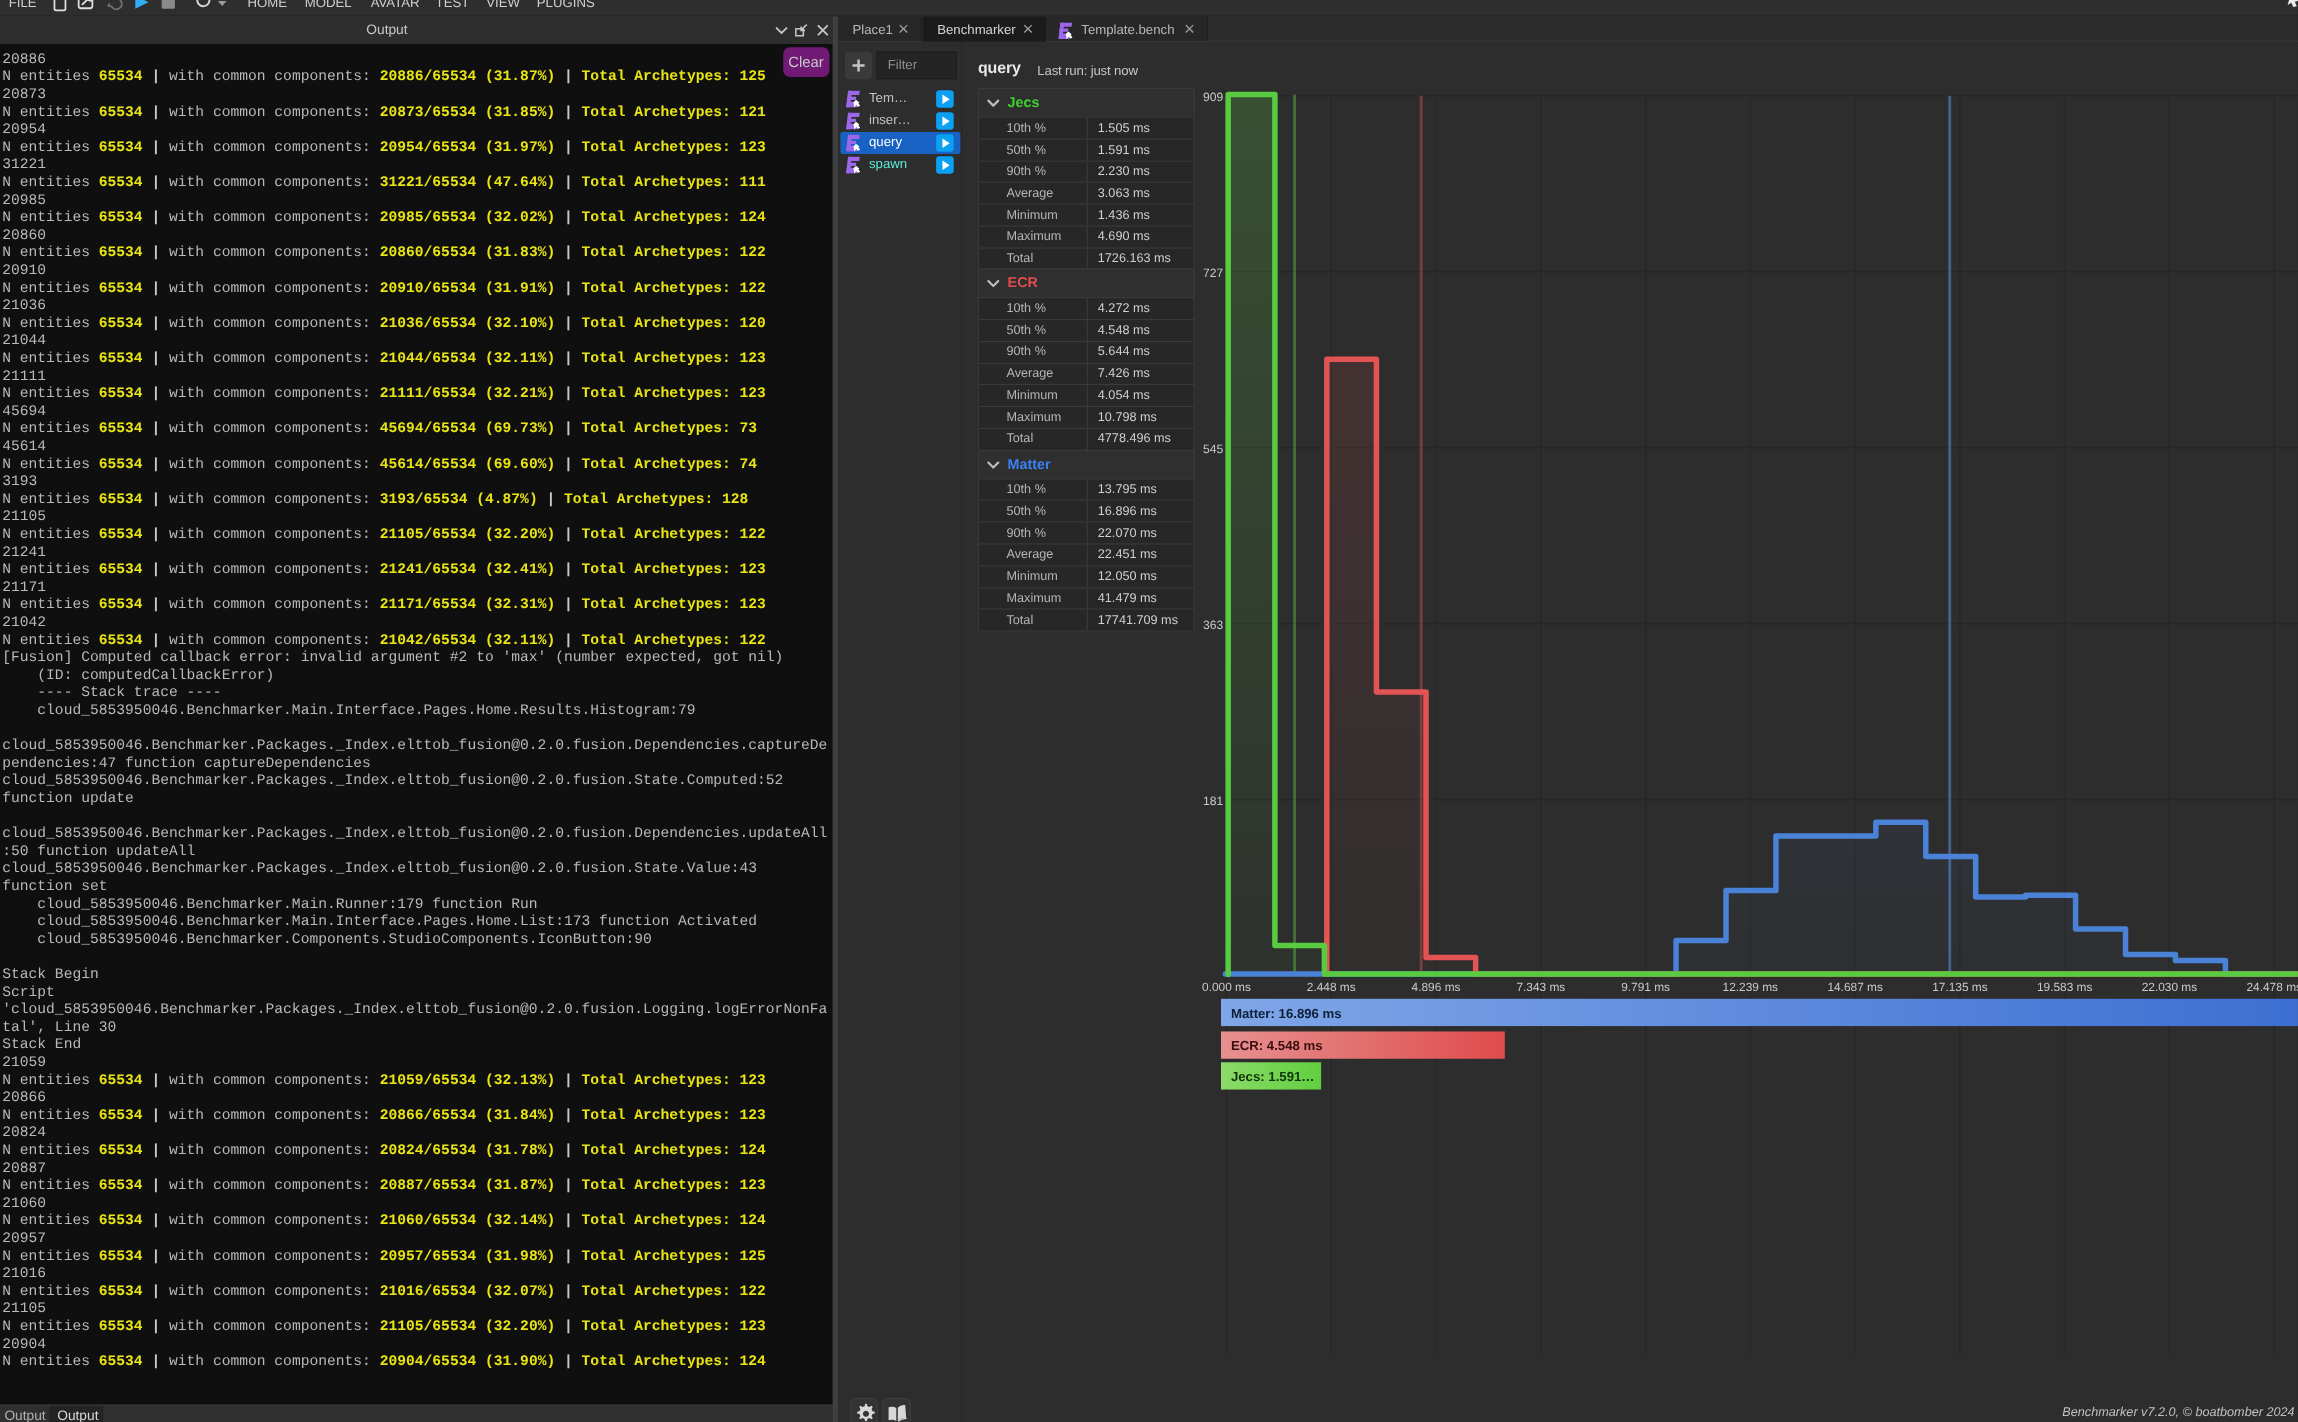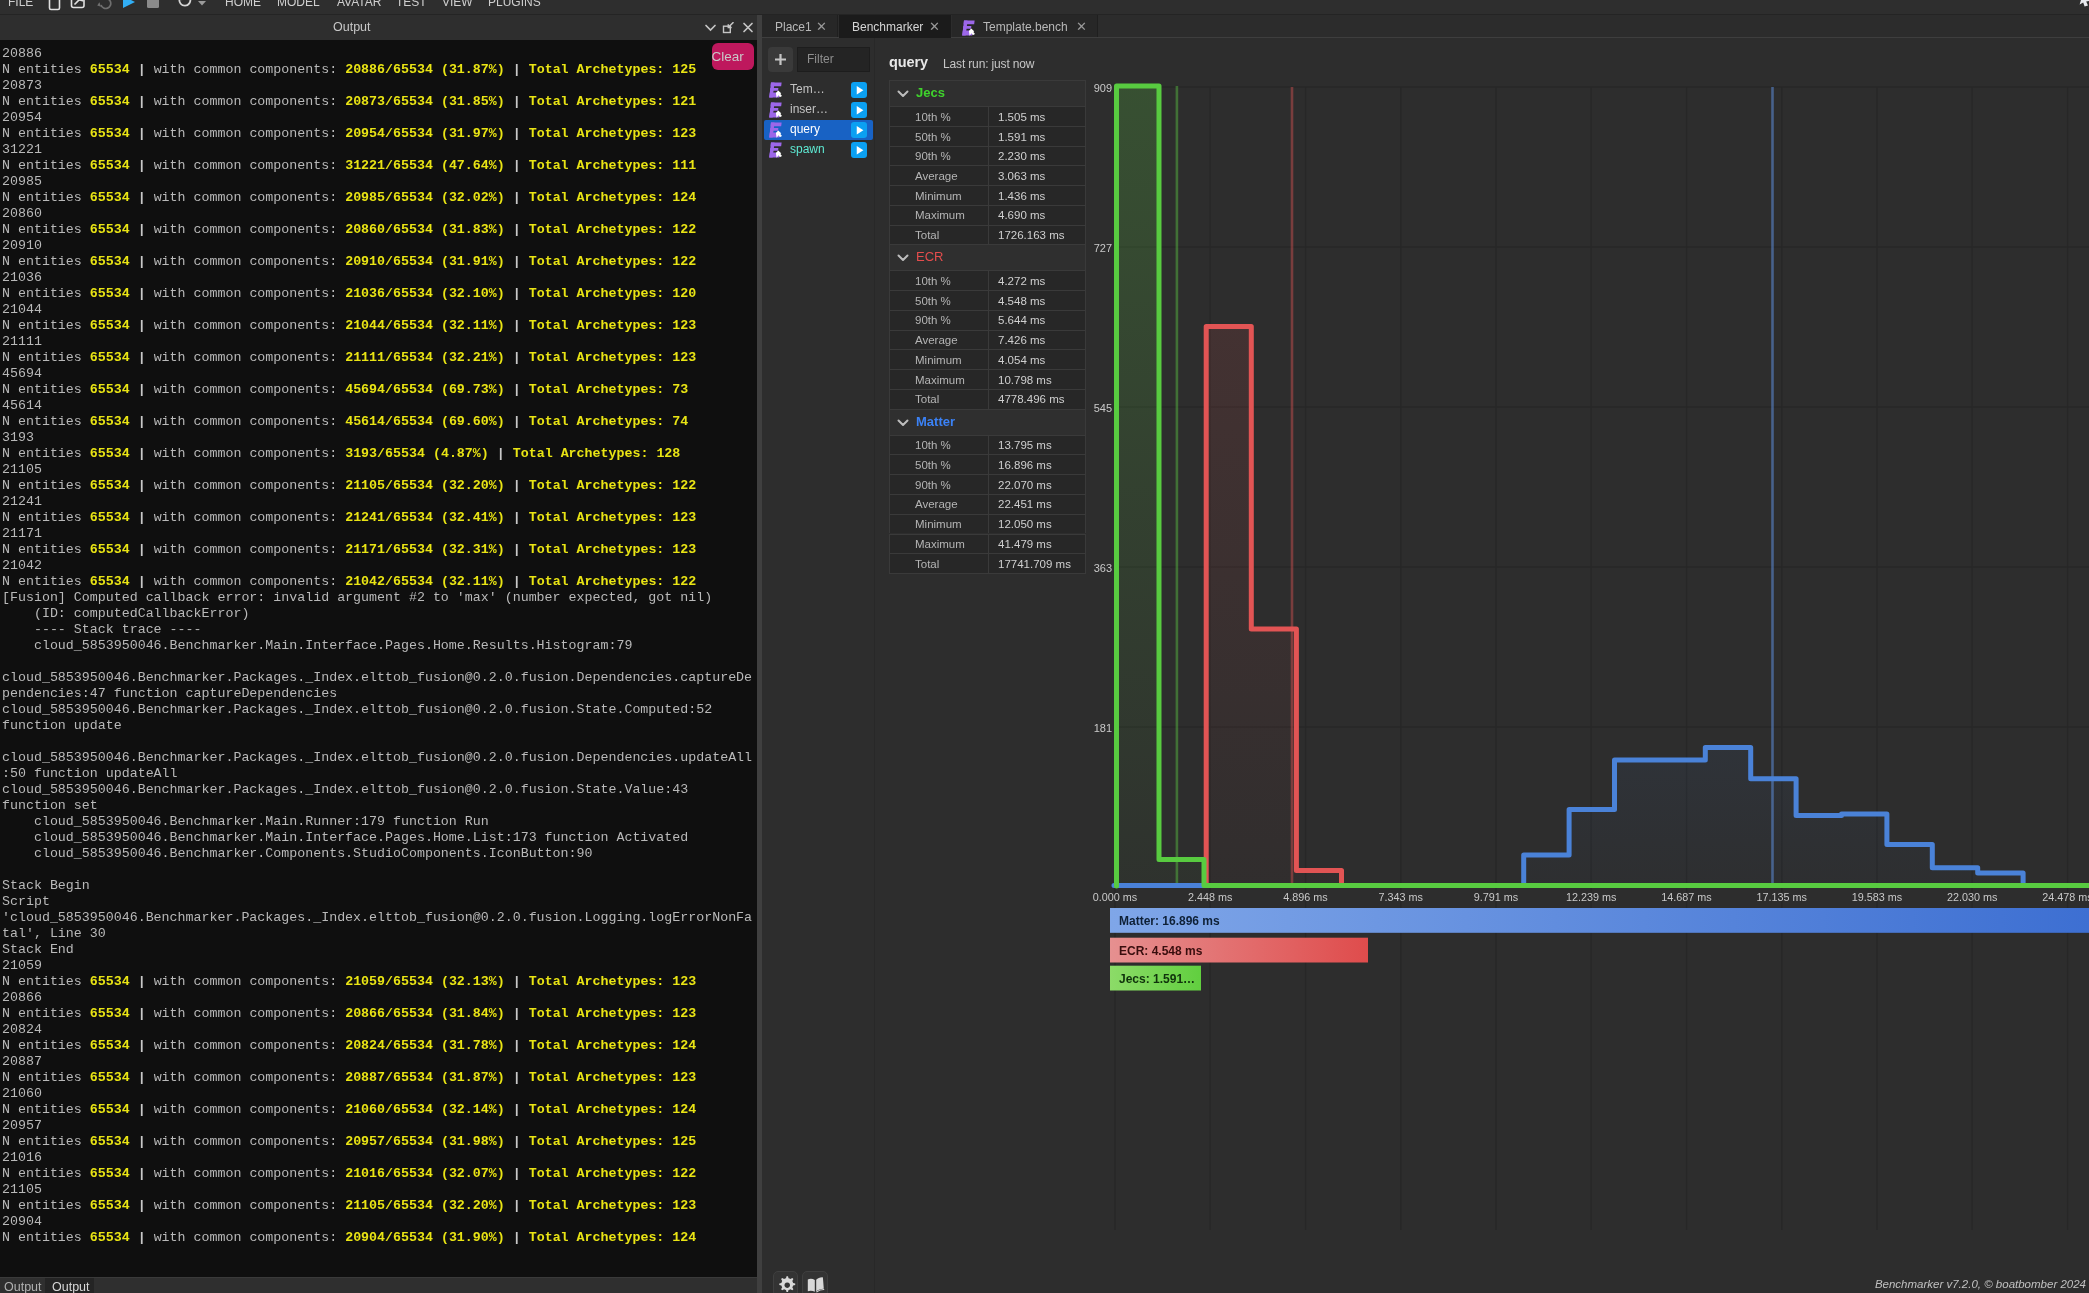--- a/index.html
+++ b/index.html
@@ -126,21 +126,21 @@
       <div>N entities <b class="y">65534</b> <b class="p">|</b> with common components: <b class="y">21060/65534 (32.14%)</b> <b class="p">|</b> <b class="y">Total Archetypes: 124</b></div>
       <div>20957</div>
       <div>N entities <b class="y">65534</b> <b class="p">|</b> with common components: <b class="y">20957/65534 (31.98%)</b> <b class="p">|</b> <b class="y">Total Archetypes: 125</b></div>
       <div>21016</div>
       <div>N entities <b class="y">65534</b> <b class="p">|</b> with common components: <b class="y">21016/65534 (32.07%)</b> <b class="p">|</b> <b class="y">Total Archetypes: 122</b></div>
       <div>21105</div>
       <div>N entities <b class="y">65534</b> <b class="p">|</b> with common components: <b class="y">21105/65534 (32.20%)</b> <b class="p">|</b> <b class="y">Total Archetypes: 123</b></div>
       <div>20904</div>
       <div>N entities <b class="y">65534</b> <b class="p">|</b> with common components: <b class="y">20904/65534 (31.90%)</b> <b class="p">|</b> <b class="y">Total Archetypes: 124</b></div>
 </div>
-<div class="abs" style="left:711.5px;top:2.5px;width:42.5px;height:27.5px;background:#be185d;border-radius:6px;line-height:27px;font-size:13.5px;color:#c9c9c9">Clear</div>
+<div class="abs" style="left:711.5px;top:2.5px;width:42.5px;height:27.5px;background:#701a75;border-radius:6px;text-align:center;line-height:27px;font-size:13.5px;color:#c9c9c9">Clear</div>
 </div>
 
 <div class="abs" style="left:0;top:1277px;width:757px;height:16px;background:#2f2f2f;border-top:1px solid #3a3a3a">
 <div class="abs" style="left:44.5px;top:0;width:49px;height:16px;background:#242424"></div>
 <div class="abs" style="left:4px;top:2px;font-size:12.5px;color:#b0b0b0">Output</div>
 <div class="abs" style="left:52px;top:2px;font-size:12.5px;color:#d8d8d8">Output</div>
 </div>
 
 <div class="abs" style="left:757px;top:15px;width:5px;height:1278px;background:#3f3f3f"></div>
 
@@ -353,21 +353,21 @@
     <span class="tv" style="position:absolute;left:108px;top:3.5px">4.690 ms</span>
   </div>
 <div class="abs tr" style="left:889px;top:224.7px;width:197px;height:19.75px">
     <span style="position:absolute;left:25px;top:3.5px">Total</span>
     <span class="tv" style="position:absolute;left:108px;top:3.5px">1726.163 ms</span>
   </div>
 <div class="abs th" style="left:889px;top:244.4px;width:197px;height:26.0px">
     <svg width="12" height="8" style="position:absolute;left:7px;top:9px" viewBox="0 0 12 8">
       <path d="M1.5 1.5 L6 6 L10.5 1.5" fill="none" stroke="#bdbdbd" stroke-width="2" stroke-linecap="round" stroke-linejoin="round"></path>
     </svg>
-    <span style="position:absolute;left:26px;top:4px;font-weight:normal;font-size:13px;color:#e44d4d">ECR</span>
+    <span style="position:absolute;left:26px;top:4px;font-weight:bold;font-size:13px;color:#e44d4d">ECR</span>
   </div>
 <div class="abs tr" style="left:889px;top:270.4px;width:197px;height:19.75px">
     <span style="position:absolute;left:25px;top:3.5px">10th %</span>
     <span class="tv" style="position:absolute;left:108px;top:3.5px">4.272 ms</span>
   </div>
 <div class="abs tr" style="left:889px;top:290.2px;width:197px;height:19.75px">
     <span style="position:absolute;left:25px;top:3.5px">50th %</span>
     <span class="tv" style="position:absolute;left:108px;top:3.5px">4.548 ms</span>
   </div>
 <div class="abs tr" style="left:889px;top:309.9px;width:197px;height:19.75px">

